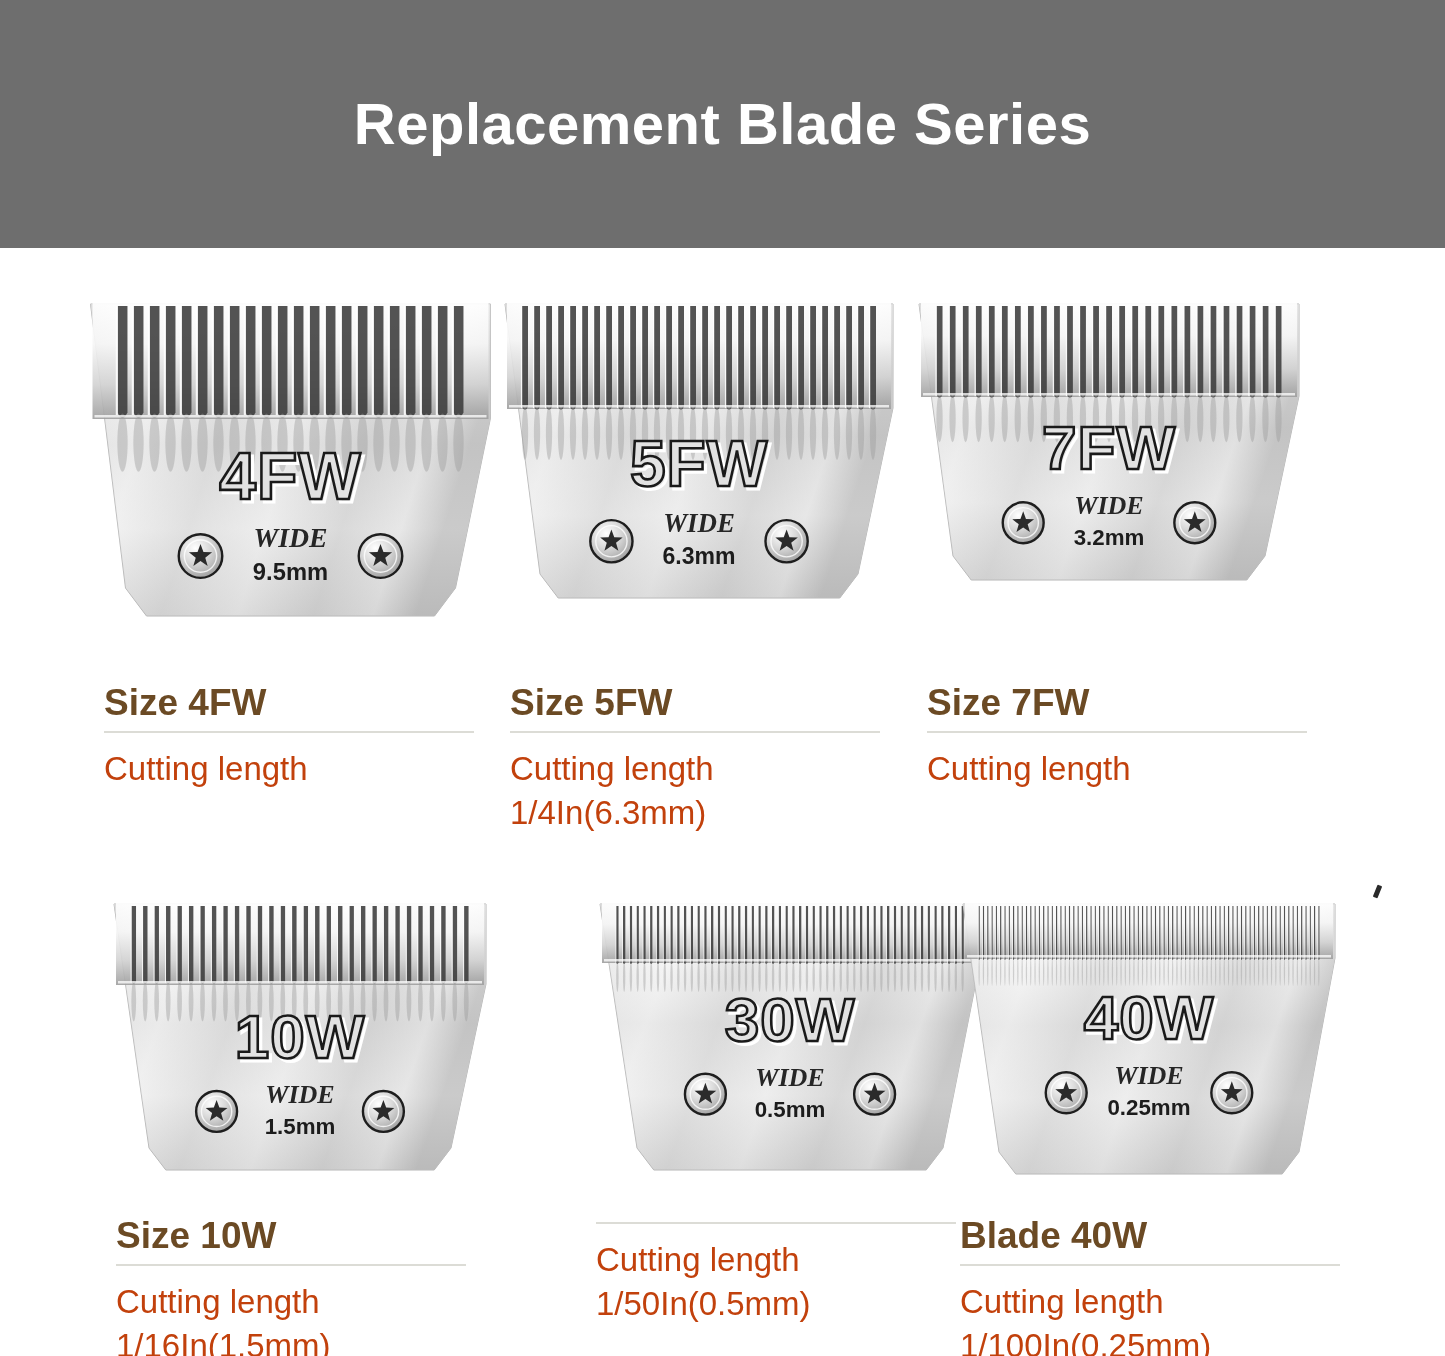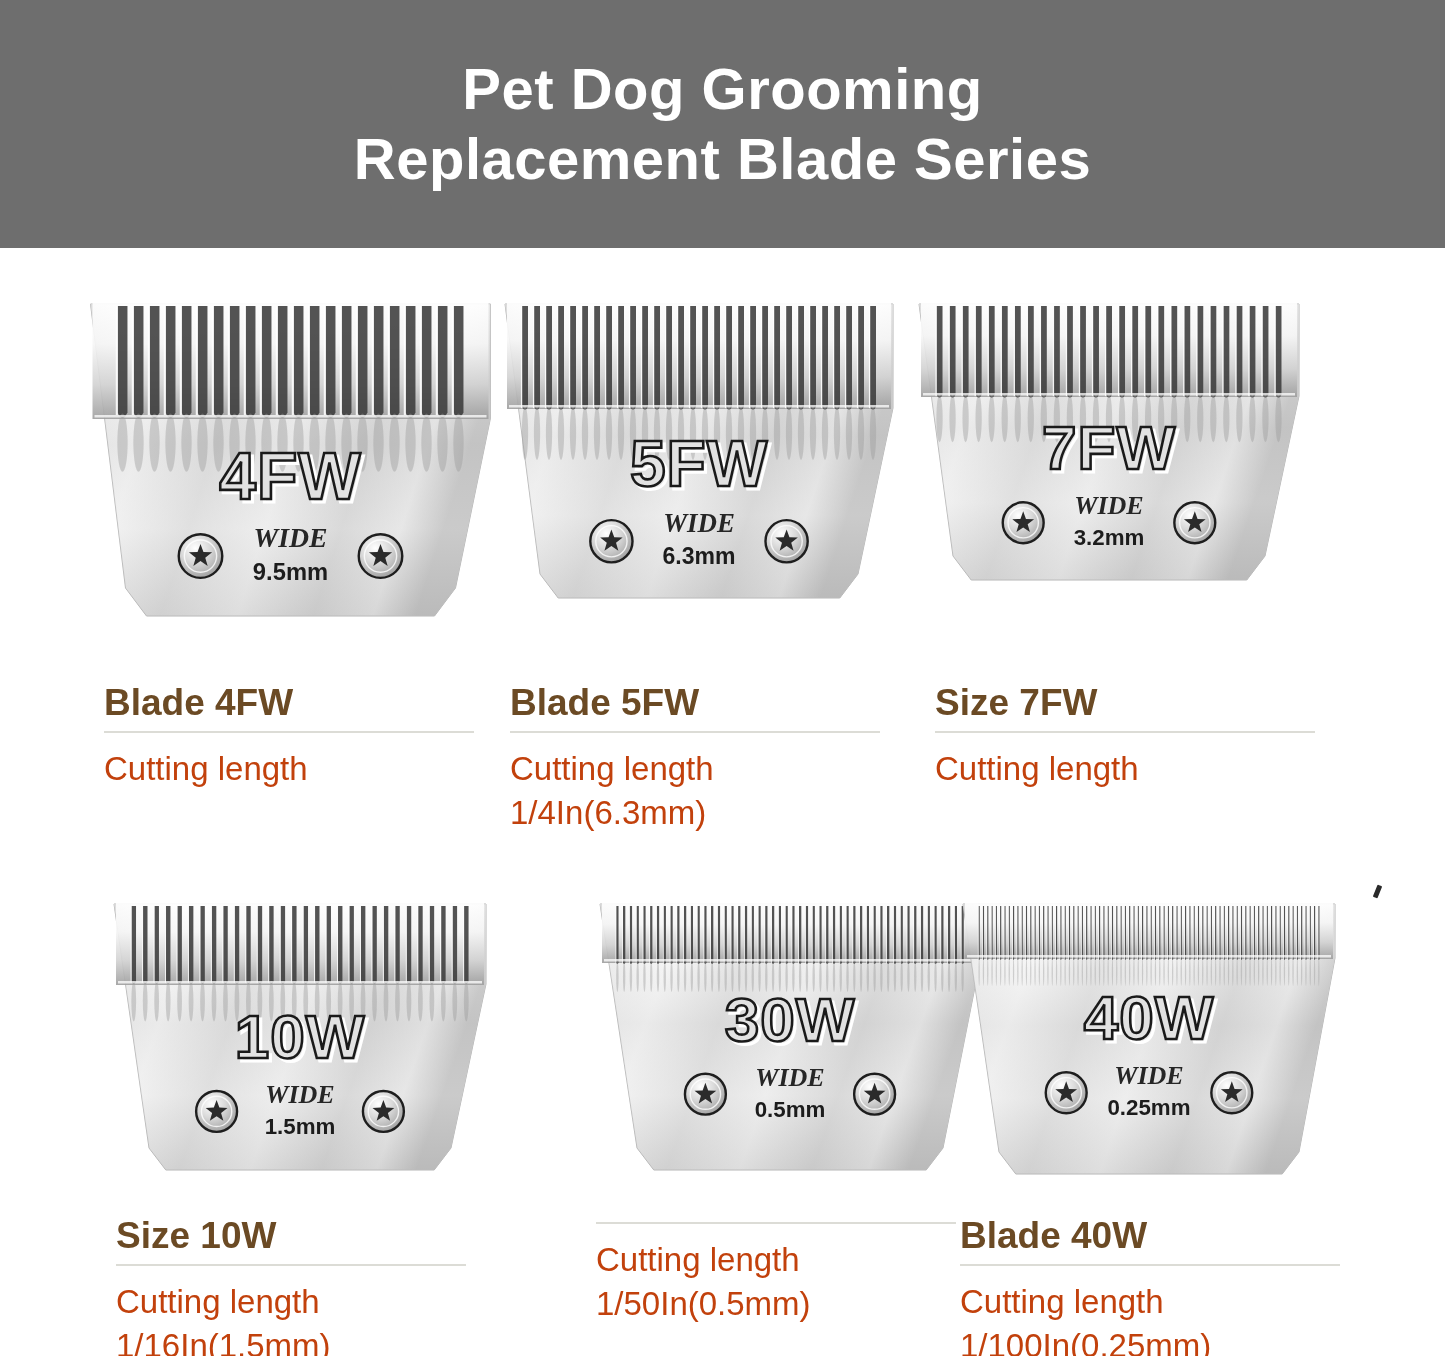--- a/index.html
+++ b/index.html
@@ -76,21 +76,20 @@
     transform: rotate(22deg);
     border-radius: 1px;
   }
 </style>
 </head>
 <body>
 
 <div class="page">
 
   <div class="banner">
-    <div class="banner-line">Pet Dog Grooming</div>
     <div class="banner-line">Replacement Blade Series</div>
   </div>
 
   <div class="row row-top">
 
     <div class="cell" id="cell-0" style="left:88px; width:420px;">
       <div class="blade-wrap" id="blade-wrap-0" style="height:320px;">
           <svg width="405" height="318" viewBox="0 0 405 318" class="blade-svg">
             <defs>
               <linearGradient id="b0body" x1="0" y1="0" x2="1" y2="0.25">
@@ -270,21 +269,21 @@
               <polygon points="112.5,243.8832 115.44445144283391,252.02731026837813 124.09984611794873,252.31098152300763 117.26422251272894,257.6279897316218 119.66909916516084,265.94741847699237 112.5,261.0894 105.33090083483917,265.94741847699237 107.73577748727106,257.6279897316218 100.90015388205127,252.31098152300763 109.55554855716609,252.02731026837813" fill="#2b2b2b"></polygon>
             </g>
             <g>
               <circle cx="292.5" cy="256.08" r="21.78" fill="url(#b0screw)" stroke="#1e1e1e" stroke-width="2.4"></circle>
               <circle cx="292.5" cy="256.08" r="16.1172" fill="none" stroke="#ffffff" stroke-width="1.4" opacity="0.8"></circle>
               <polygon points="292.5,243.8832 295.4444514428339,252.02731026837813 304.09984611794874,252.31098152300763 297.26422251272896,257.6279897316218 299.66909916516084,265.94741847699237 292.5,261.0894 285.33090083483916,265.94741847699237 287.73577748727104,257.6279897316218 280.90015388205126,252.31098152300763 289.5555485571661,252.02731026837813" fill="#2b2b2b"></polygon>
             </g>
           </svg>
         </div>
       <div class="caption" style="left:16px; top:382px; width:370px;">
-        <div class="size-title">Blade 4FW</div>
+        <div class="size-title">Size 4FW</div>
         <div class="rule"></div>
         <div class="cut-lines">
           <div>Cutting length</div>
         </div>
       </div>
     </div>
 
     <div class="cell" id="cell-1" style="left:500px; width:420px;">
       <div class="blade-wrap" id="blade-wrap-1" style="height:320px;">
           <svg width="398" height="300" viewBox="0 0 398 300" class="blade-svg">
@@ -514,21 +513,21 @@
               <polygon points="111.4,229.39520000000002 114.25522564153593,237.2925190481243 122.64833562952604,237.56759420412865 116.01985213355535,242.72348095187576 118.35185373591355,250.7908057958714 111.4,246.08 104.44814626408646,250.7908057958714 106.78014786644466,242.72348095187576 100.15166437047397,237.56759420412865 108.54477435846408,237.2925190481243" fill="#2b2b2b"></polygon>
             </g>
             <g>
               <circle cx="286.6" cy="241.22240000000002" r="21.12" fill="url(#b1screw)" stroke="#1e1e1e" stroke-width="2.4"></circle>
               <circle cx="286.6" cy="241.22240000000002" r="15.6288" fill="none" stroke="#ffffff" stroke-width="1.4" opacity="0.8"></circle>
               <polygon points="286.6,229.39520000000002 289.45522564153595,237.2925190481243 297.84833562952605,237.56759420412865 291.2198521335554,242.72348095187576 293.55185373591354,250.7908057958714 286.6,246.08 279.6481462640865,250.7908057958714 281.98014786644467,242.72348095187576 275.351664370474,237.56759420412865 283.7447743584641,237.2925190481243" fill="#2b2b2b"></polygon>
             </g>
           </svg>
         </div>
       <div class="caption" style="left:10px; top:382px; width:370px;">
-        <div class="size-title">Blade 5FW</div>
+        <div class="size-title">Size 5FW</div>
         <div class="rule"></div>
         <div class="cut-lines">
           <div>Cutting length</div>
           <div>1/4In(6.3mm)</div>
         </div>
       </div>
     </div>
 
     <div class="cell" id="cell-2" style="left:915px; width:420px;">
       <div class="blade-wrap" id="blade-wrap-2" style="height:320px;">
@@ -740,21 +739,21 @@
               <circle cx="108.2" cy="222.75280000000004" r="15.1404" fill="none" stroke="#ffffff" stroke-width="1.4" opacity="0.8"></circle>
               <polygon points="108.2,211.29520000000002 110.96599984023793,218.9457278278704 119.09682514110335,219.21220688524963 112.67548175438174,224.20697217212967 114.93460830666625,232.02219311475042 108.2,227.45860000000005 101.46539169333376,232.02219311475042 103.72451824561827,224.20697217212967 97.30317485889665,219.21220688524963 105.43400015976208,218.9457278278704" fill="#2b2b2b"></polygon>
             </g>
             <g>
               <circle cx="279.8" cy="222.75280000000004" r="20.46" fill="url(#b2screw)" stroke="#1e1e1e" stroke-width="2.4"></circle>
               <circle cx="279.8" cy="222.75280000000004" r="15.1404" fill="none" stroke="#ffffff" stroke-width="1.4" opacity="0.8"></circle>
               <polygon points="279.8,211.29520000000002 282.5659998402379,218.9457278278704 290.6968251411034,219.21220688524963 284.27548175438176,224.20697217212967 286.53460830666626,232.02219311475042 279.8,227.45860000000005 273.06539169333377,232.02219311475042 275.32451824561826,224.20697217212967 268.90317485889665,219.21220688524963 277.0340001597621,218.9457278278704" fill="#2b2b2b"></polygon>
             </g>
           </svg>
         </div>
-      <div class="caption" style="left:20px; top:382px; width:380px;">
+      <div class="caption" style="left:12px; top:382px; width:380px;">
         <div class="size-title">Size 7FW</div>
         <div class="rule"></div>
         <div class="cut-lines">
           <div>Cutting length</div>
         </div>
       </div>
     </div>
 
     <div class="speck" style="left:1375px; top:585px;"></div>
   </div>

